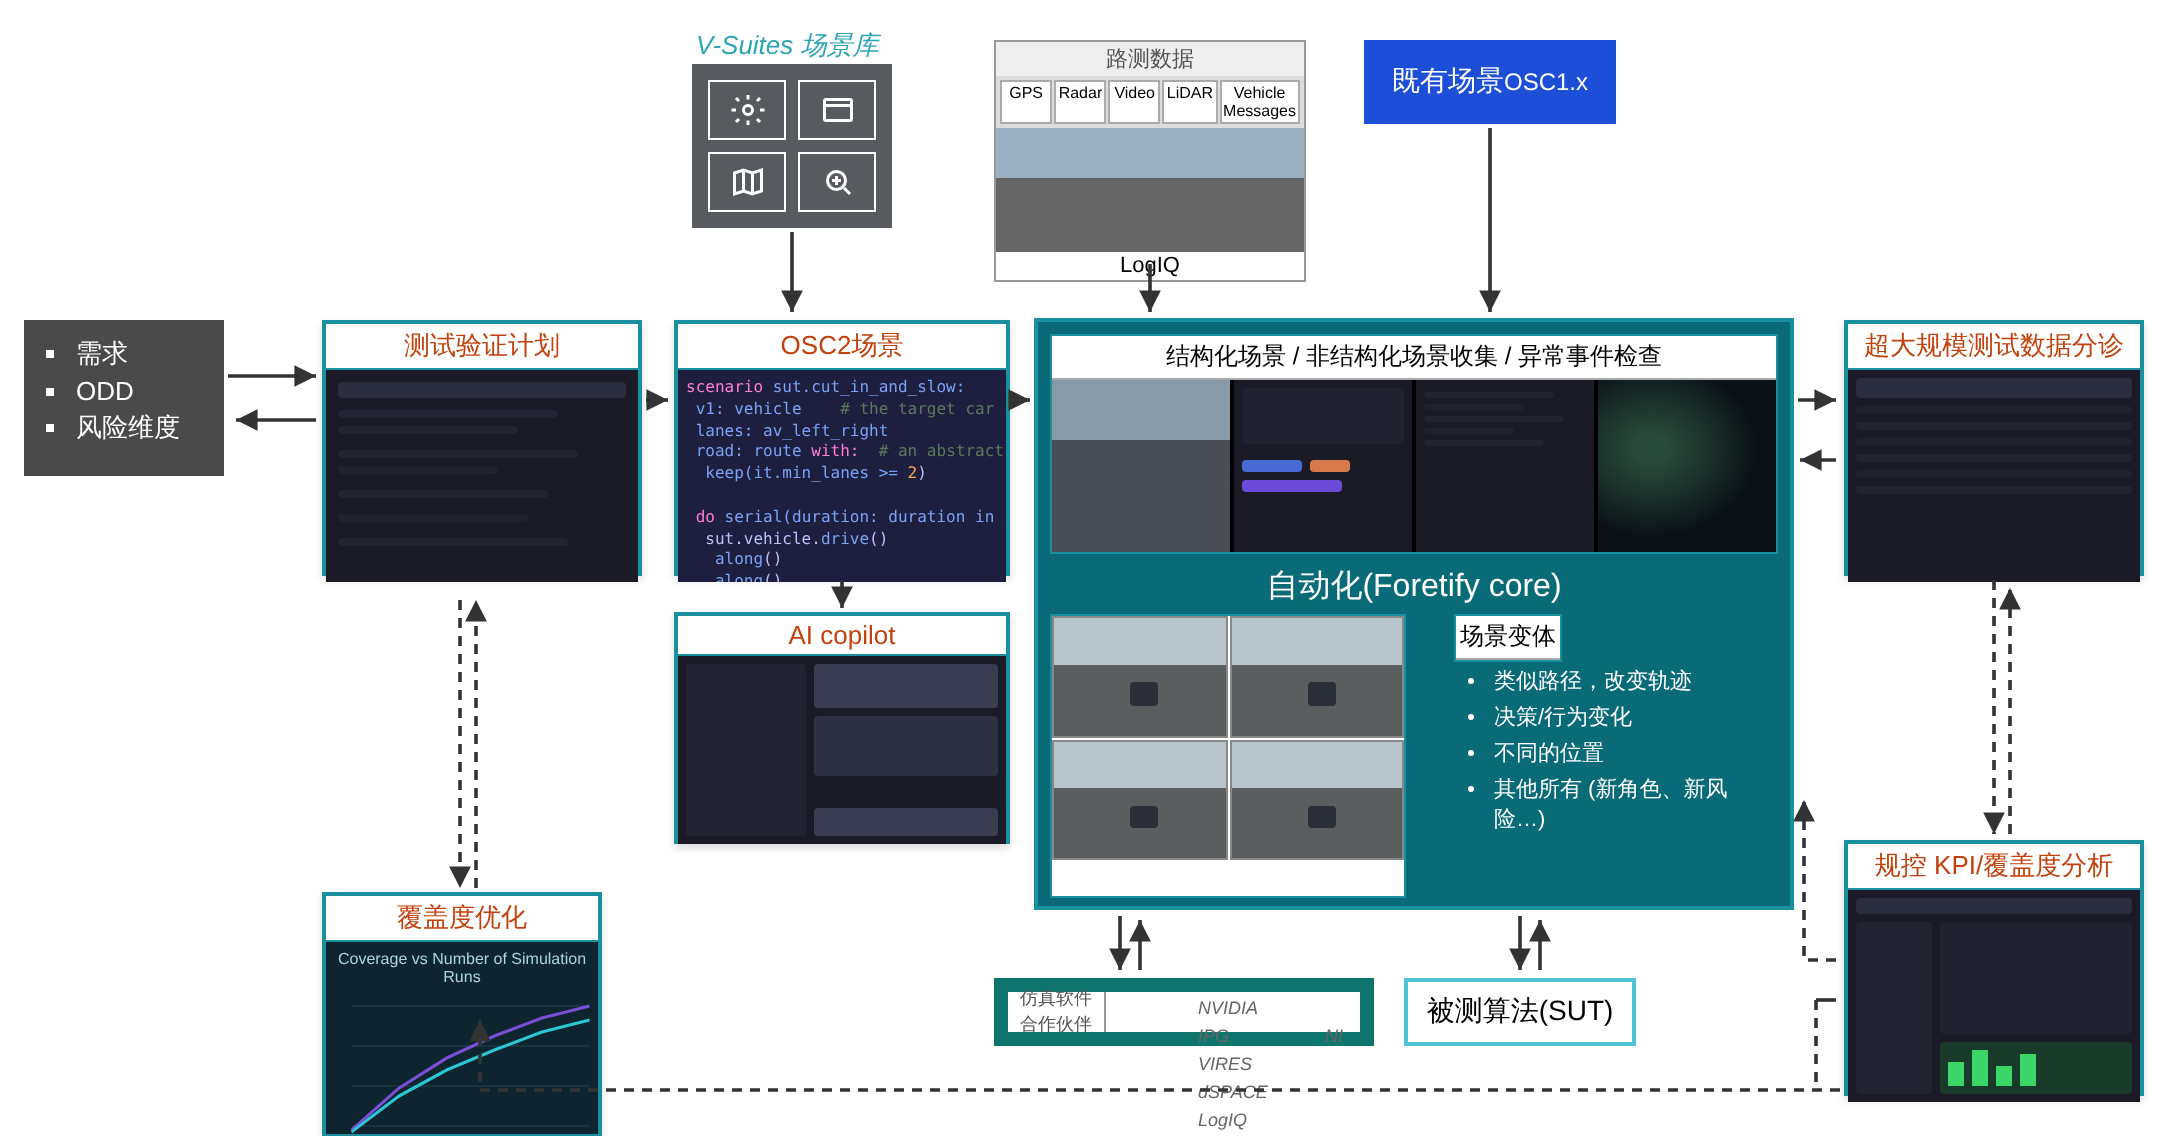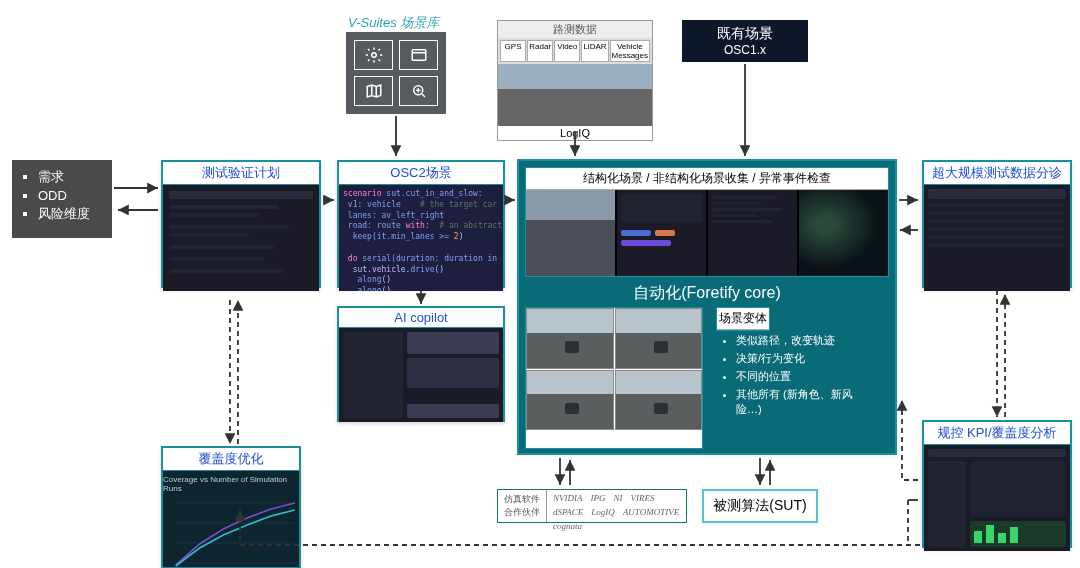--- a/index.html
+++ b/index.html
@@ -11,39 +11,39 @@
     overflow: hidden;
   }
   .panel {
     position: absolute;
     border: 2px solid #1a8f9e;
     background: #fff;
     box-shadow: 0 2px 4px rgba(0,0,0,0.15);
   }
   .panel-title {
     background: #fff;
-    color: #1d4ed8;
+    color: #c2410c;
     font-size: 13px;
     text-align: center;
     padding: 2px 4px;
     border-bottom: 1px solid #1a8f9e;
     font-weight: 500;
   }
   .panel-body {
     background: #1e1e2e;
     width: 100%;
   }
   .teal-box {
     position: absolute;
-    background: #0f172a;
+    background: #1d4ed8;
     color: #fff;
     text-align: center;
     font-size: 14px;
     display: flex;
-    flex-direction: column;
+    flex-direction: row;
     justify-content: center;
     align-items: center;
   }
   .input-box {
     position: absolute;
     background: #4a4a4a;
     color: #fff;
     padding: 8px 14px;
     font-size: 13px;
   }
@@ -100,30 +100,29 @@
     background: #eee;
     border: 1px solid #999;
   }
   .road-title { text-align: center; font-size: 11px; color: #555; padding: 1px; }
   .road-btns { display: flex; gap: 1px; padding: 2px; background: #ddd; }
   .road-btn { flex: 1; background: #fff; font-size: 8px; text-align: center; padding: 1px; border: 1px solid #aaa; }
   .road-img { height: 62px; background: linear-gradient(#9ab0c0 40%, #666 40%); position: relative; }
   .road-footer { text-align: center; font-size: 11px; background: #fff; padding: 1px; }
   .partners {
     position: absolute;
-    border: 1px solid #0f766e;
+    border: 7px solid #0f766e;
     background: #fff;
     display: flex;
     font-size: 9px;
     color: #555;
-    font-family: Liberation Serif, serif;
   }
   .partner-label { padding: 4px 6px; border-right: 1px solid #999; display:flex; flex-direction:column; justify-content:center; }
   .partner-logos { flex:1; padding: 3px 6px; display:flex; flex-wrap:wrap; gap:4px 8px; align-items:center; }
-  .partner-logos span { color: #666; font-style: italic; }
+  .partner-logos span { color: #666; font-style: italic; margin-left: 40px; }
   .sut-box {
     position: absolute;
     background: #fff;
     border: 2px solid #4fc5d6;
     color: #000;
     text-align: center;
     font-size: 14px;
     display:flex; align-items:center; justify-content:center;
   }
   .osc-code {
@@ -138,21 +137,21 @@
   }
   .osc-kw { color: #ff7edb; }
   .osc-name { color: #7aa2f7; }
   .osc-comm { color: #5a7a5a; }
   .osc-val { color: #ffa94d; }
   .mock-ui { background: #1a1b26; position:relative; }
   .mock-block { position:absolute; background:#2a2d3e; border-radius:2px; }
   svg.arrows { position:absolute; top:0; left:0; width:1080px; height:568px; pointer-events:none; }
   .scenlib-label { position:absolute; font-size:13px; color:#2da5b3; font-weight:500; }
   .chart-area { position:relative; background:#0e2530; height:calc(100% - 22px); }
-  .chart-title-inner { color:#aad4df; font-size:8px; padding:4px 0 0; }
+  .chart-title-inner { color:#aad4df; font-size:8px; text-align:center; padding:4px 0 0; }
   .grid2x2 { display:grid; grid-template-columns:1fr 1fr; grid-template-rows:1fr 1fr; gap:1px; height:100%; }
   .sim-cell { background: linear-gradient(#b8c4cc 40%, #5a5e5e 40%, #5a5e5e 100%); border:1px solid #888; position:relative; }
   .sim-cell::after { content:''; position:absolute; left:45%; top:55%; width:16%; height:20%; background:#2a3038; border-radius:2px; }
   .structured-split { display:flex; height:86px; gap:2px; background:#000; }
   .struct-cell { flex:1; background:#1a1b26; position:relative; }
   .struct-road { background: linear-gradient(#8899a8 35%, #4a4e56 35%); }
 </style>
 </head>
 <body>
 
@@ -292,21 +291,21 @@
 
   <div class="sub-panel" style="left:6px; top:146px; width:178px; height:142px;">
     <div class="grid2x2" style="height:122px;">
       <div class="sim-cell"></div>
       <div class="sim-cell"></div>
       <div class="sim-cell"></div>
       <div class="sim-cell"></div>
     </div>
   </div>
 
-  <div style="position:absolute; left:197px; top:146px; width:180px;">
+  <div style="position:absolute; left:208px; top:146px; width:180px;">
     <div class="sub-panel">
         <div class="sub-title">场景变体</div>
       </div>
     <ul class="variant-list">
       <li>纯回放</li>
       <li>类似路径，改变轨迹</li>
       <li>决策/行为变化</li>
       <li>不同的位置</li>
       <li>其他所有 (新角色、新风险…)</li>
     </ul>

